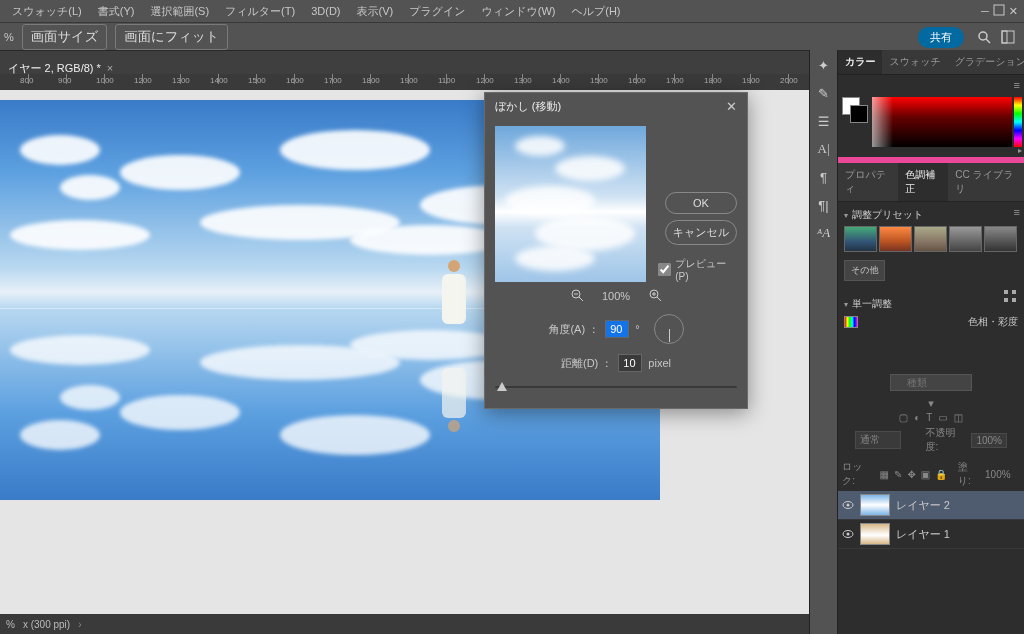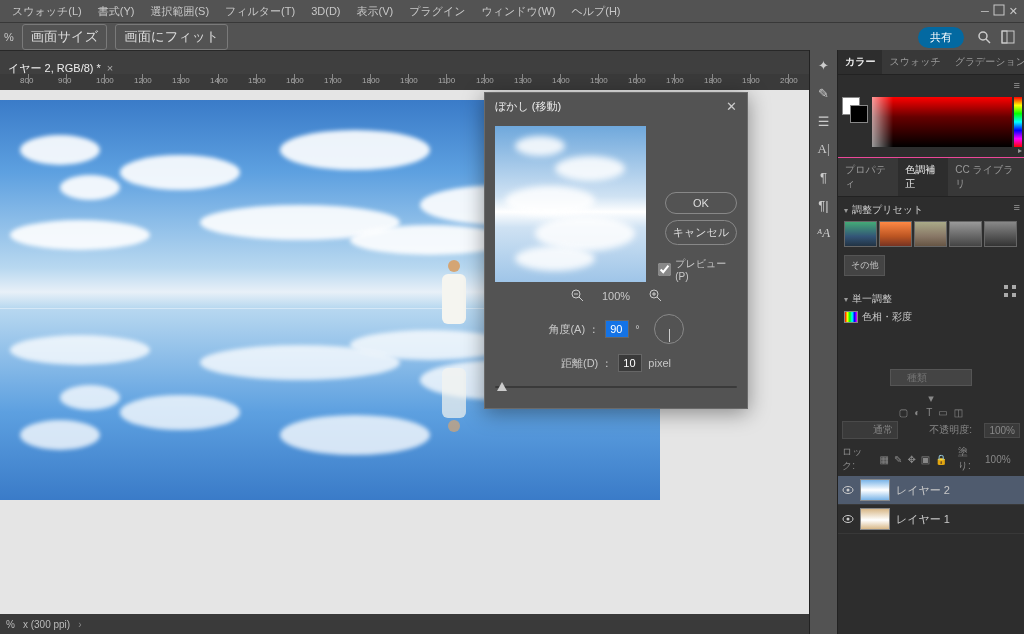--- a/index.html
+++ b/index.html
@@ -39,40 +39,40 @@
 .panel-tabs { display:flex; background:#383838; border-bottom:1px solid #222; font-size:10px; }
 .panel-tabs span { padding:5px 7px; color:#999; cursor:pointer; white-space:nowrap; }
 .panel-tabs span.active { color:#eee; background:#2d2d2d;font-weight:bold; }
 .color-panel { height:82px; background:#2d2d2d; padding:4px 6px; position:relative; }
 .swatch-pair { position:absolute; left:4px; top:22px; }
 .fg-sw { width:18px; height:18px; background:#fff; border:1px solid #888; position:relative; }
 .bg-sw { width:18px; height:18px; background:#000; border:1px solid #888; position:absolute; top:8px; left:8px; }
 .spectrum { position:absolute; left:34px; right:12px; top:22px; height:50px; background:linear-gradient(to bottom,red,#600 40%,#000); }
 .spectrum::before { content:""; position:absolute; inset:0; background:linear-gradient(to right,#fff,transparent 15%,transparent); opacity:0.6; mix-blend-mode:screen;}
 .hue-bar { position:absolute; right:2px; top:22px; width:8px; height:50px; background:linear-gradient(red,yellow,lime,cyan,blue,magenta,red); }
-.prop-tabs, .layer-tabs { display:flex; background:#383838; border-bottom:1px solid #222; border-top:1px solid #ec4899; font-size:10px; }
+.prop-tabs, .layer-tabs { display:flex; background:#383838; border-bottom:1px solid #222; border-top:6px solid #ec4899; font-size:10px; }
 .prop-tabs span, .layer-tabs span { padding:5px 7px; color:#999; cursor:pointer; }
 .prop-tabs span.active, .layer-tabs span.active { background:#2d2d2d; color:#eee; }
 .adj-body { background:#2d2d2d; padding:6px; flex-shrink:0; height:168px; overflow:hidden; position:relative; }
 .adj-section { font-size:10px; color:#ccc; margin-bottom:4px; display:flex; align-items:center; gap:4px;}
 .adj-section::before { content:"▾"; font-size:8px; color:#999; }
 .presets { display:flex; gap:2px; margin:4px 0; }
 .preset { width:33px; height:26px; background:#555; border:1px solid #666; cursor:pointer; }
 .preset:nth-child(1){background:linear-gradient(#4a7,#357 60%,#234);}
 .preset:nth-child(2){background:linear-gradient(#f84,#b52 60%,#732);}
 .preset:nth-child(3){background:linear-gradient(#aa8,#876 60%,#654);}
 .preset:nth-child(4){background:linear-gradient(#999,#666 60%,#444);}
 .preset:nth-child(5){background:linear-gradient(#888,#555 60%,#333);}
 .other-btn { display:inline-block; background:#444; border:1px solid #555; padding:3px 6px; font-size:9px; margin-top:4px; cursor:pointer; }
 .grid-icon { position:absolute; right:8px; top:88px; width:12px; height:12px; cursor:pointer; }
 .grid-icon span { position:absolute; width:4px; height:4px; background:#aaa; }
 .layer-body { background:#2d2d2d; flex:1; overflow:hidden; }
 .search-field { margin:4px; padding:2px 18px 2px 4px; background:#444; border:1px solid #555; font-size:10px; width:82px; color:#888; position:relative;}
 .mini-btns { display:flex; align-items:center; gap:6px; padding:0 4px; color:#888; font-size:10px; }
-.blend-row { display:flex; align-items:center; gap:12px; padding:3px 4px; font-size:10px; color:#888;text-align:right; }
+.blend-row { display:flex; align-items:center; gap:12px; padding:3px 17px; font-size:10px; color:#888; }
 .blend-row .input-like { background:#3a3a3a; border:1px solid #4a4a4a; padding:1px 4px; width:56px; }
 .lock-row { display:flex; align-items:center; gap:5px; padding:3px 4px; font-size:10px; color:#888; }
 .layers-list { }
 .layer-item { display:flex; align-items:center; gap:6px; padding:3px 4px; border-bottom:1px solid #383838; cursor:pointer; }
 .layer-item.sel { background:#4f5b6e; }
 .eye { width:12px; height:12px; display:flex; align-items:center; justify-content:center; }
 .layer-thumb { width:30px; height:22px; border:1px solid #888; background:linear-gradient(#7bb5e8,#fff 50%,#7bb5e8); }
 .layer-thumb.l1 { background:linear-gradient(#d8b888,#fff 55%,#d8b888);}
 .statusbar { position:absolute; bottom:0; left:0; right:215px; height:20px; background:#3a3a3a; display:flex; align-items:center; padding:0 6px; font-size:10px; color:#bbb; gap:8px;}
 .dialog { position:absolute; top:92px; left:484px; width:264px; background:#535353; border:1px solid #6a6a6a; box-shadow:0 4px 20px rgba(0,0,0,0.4); }
@@ -331,21 +331,21 @@
       <div class="other-btn">その他</div>
       <div class="grid-icon">
           <span style="top:0;left:0"></span>
           <span style="top:0;right:0"></span>
           <span style="bottom:0;left:0"></span>
           <span style="bottom:0;right:0"></span>
         </div>
       <div class="adj-section" style="margin-top:16px;">
           <span>単一調整</span>
         </div>
-      <div style="display:flex;align-items:center;gap:4px;font-size:10px;margin-top:0;">
+      <div style="display:flex;align-items:center;gap:4px;font-size:10px;margin-top:0;justify-content:space-between;">
         <div style="width:14px;height:12px;border:1px solid #888;background:linear-gradient(90deg,red,yellow,lime,cyan,blue,magenta);"></div>
         <span>色相・彩度</span>
       </div>
     </div>
     <div class="layer-body">
       <div style="display:flex;align-items:center;gap:2px;flex-direction:column;">
         <div style="position:relative;display:inline-block;">
           <span style="position:absolute;left:4px;top:6px;font-size:9px;color:#777;">🔍</span>
           <input class="search-field" style="padding-left: 16px;" placeholder="種類">
         </div>

